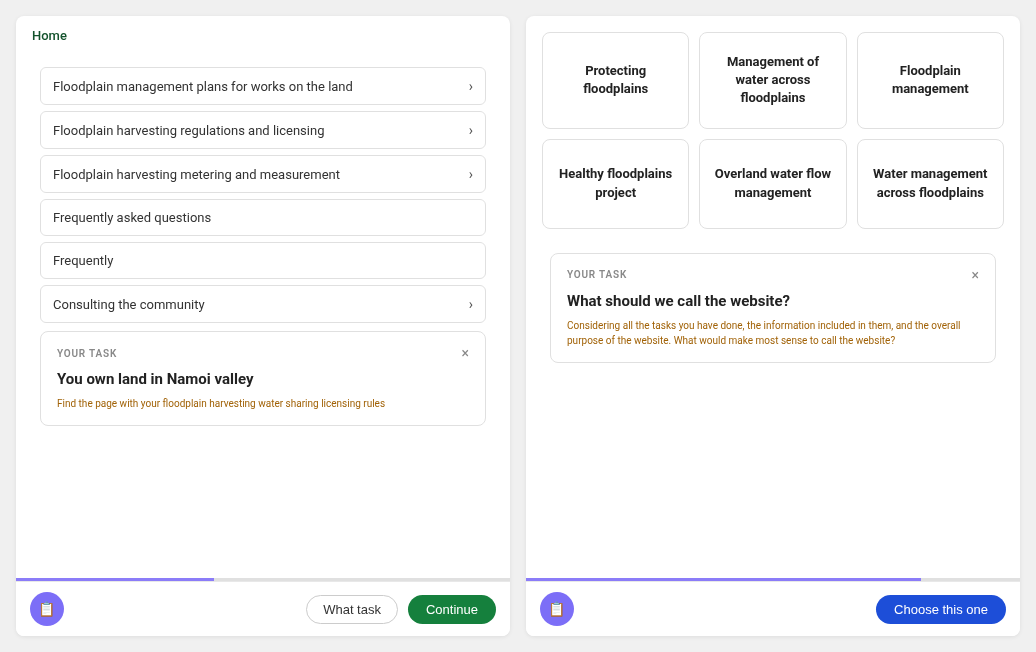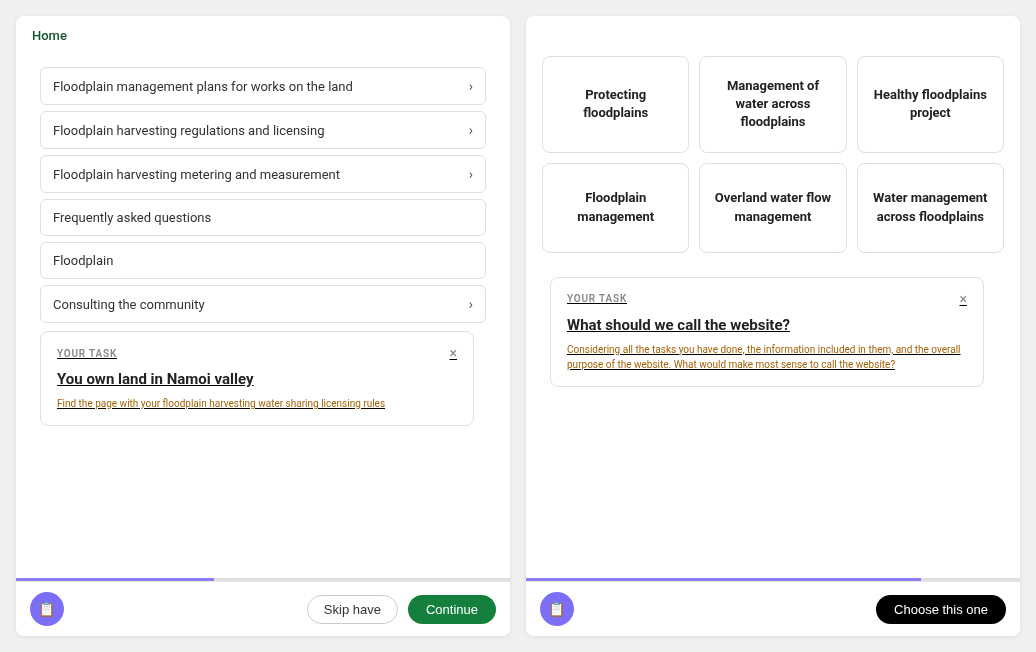--- a/index.html
+++ b/index.html
@@ -55,23 +55,22 @@
     .nav-item .chevron {
       color: #555;
       font-size: 14px;
     }
 
     
     .task-card {
       border: 1px solid #e0e0e0;
       border-radius: 8px;
       padding: 14px 16px;
-      margin: 8px 20px 8px 8px;
-      background: #fff;
-      text-decoration: underline;
+      margin: 8px 8px 8px 8px;
+      background: #fff;
     }
     .task-header {
       display: flex;
       justify-content: space-between;
       align-items: center;
       margin-bottom: 10px;
     }
     .task-label {
       font-size: 10px;
       text-transform: uppercase;
@@ -141,21 +140,21 @@
       background: #15803d;
       border: none;
       border-radius: 20px;
       padding: 7px 18px;
       font-size: 13px;
       color: #fff;
       cursor: pointer;
       font-weight: 500;
     }
     .choose-btn {
-      background: #000000;
+      background: #1d4ed8;
       border: none;
       border-radius: 20px;
       padding: 7px 18px;
       font-size: 13px;
       color: #fff;
       cursor: pointer;
       font-weight: 500;
     }
     .progress-bar-container {
       height: 3px;
@@ -166,21 +165,20 @@
       height: 100%;
       background: #8b7cf8;
     }
 
     
     .topic-grid {
       display: grid;
       grid-template-columns: repeat(3, 1fr);
       gap: 10px;
       padding: 16px;
-      margin-top: 24px;
     }
     .topic-card {
       border: 1px solid #e0e0e0;
       border-radius: 8px;
       padding: 20px 12px;
       display: flex;
       align-items: center;
       justify-content: center;
       text-align: center;
       cursor: pointer;
@@ -211,21 +209,21 @@
           <span class="chevron">›</span>
         </li>
         <li class="nav-item">
           <span>Floodplain harvesting metering and measurement</span>
           <span class="chevron">›</span>
         </li>
         <li class="nav-item">
           <span>Frequently asked questions</span>
         </li>
         <li class="nav-item">
-          <span>Floodplain</span>
+          <span>Frequently</span>
         </li>
         <li class="nav-item">
           <span>Consulting the community</span>
           <span class="chevron">›</span>
         </li>
       </ul>
 
     <div class="task-card">
       <div class="task-header">
         <span class="task-label">YOUR TASK</span>
@@ -239,39 +237,39 @@
   <div class="progress-bar-container">
     <div class="progress-bar-fill" id="left-progress" style="width: 40%;"></div>
   </div>
   <div class="bottom-bar">
     <div class="bottom-bar-left">
       <button class="icon-btn">
         <span>📋</span>
       </button>
     </div>
     <div class="bottom-bar-right">
-      <button class="skip-btn">Skip have</button>
+      <button class="skip-btn">What task</button>
       <button class="continue-btn">Continue</button>
     </div>
   </div>
 </div>
 
 <div class="panel">
   <div class="topic-grid" id="topic-grid">
   <div class="topic-card">
         <span class="topic-card-text">Protecting floodplains</span>
       </div>
       <div class="topic-card">
         <span class="topic-card-text">Management of water across floodplains</span>
       </div>
       <div class="topic-card">
+        <span class="topic-card-text">Floodplain management</span>
+      </div>
+      <div class="topic-card">
         <span class="topic-card-text">Healthy floodplains project</span>
-      </div>
-      <div class="topic-card">
-        <span class="topic-card-text">Floodplain management</span>
       </div>
       <div class="topic-card">
         <span class="topic-card-text">Overland water flow management</span>
       </div>
       <div class="topic-card">
         <span class="topic-card-text">Water management across floodplains</span>
       </div>
     </div>
 
   <div style="padding: 0 16px 8px 16px; flex: 1;">

